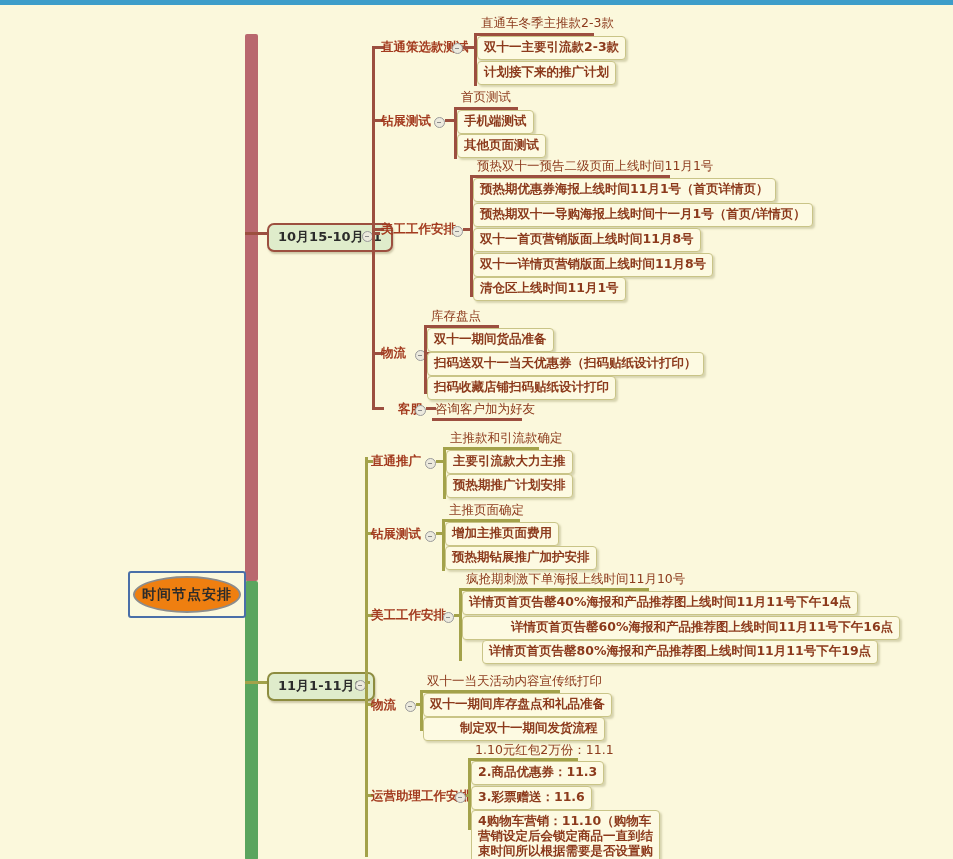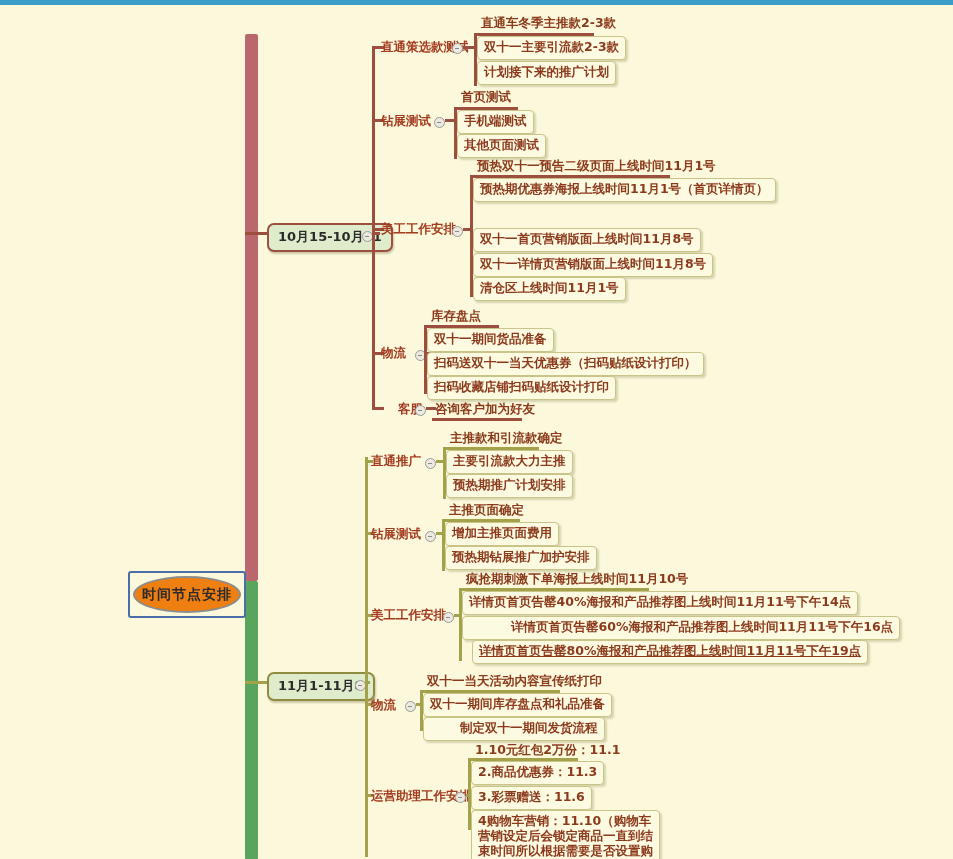--- a/index.html
+++ b/index.html
@@ -42,21 +42,21 @@
   .cat{
     position:absolute;
     font-size:12.5px;font-weight:bold;
     white-space:nowrap;
     color:#a33b1f;
   }
   .cat.olive{color:#a33b1f;}
 
   .leaf{
     position:absolute;
-    font-size:12.5px;font-weight:bold;
+    font-size:12.5px;font-weight:normal;
     white-space:nowrap;
     color:#8c3a1c;
   }
 
   .leafbox{
     position:absolute;
     background:#fdfae2;
     border:1px solid #c9c487;
     border-radius:4px;
     padding:2px 6px 3px 6px;
@@ -144,20 +144,21 @@
 
   <div class="ln abs" style="left:372px;top:223px;width:12px;height:3px;"></div>
   <div class="cat" style="left:381px;top:216px;">美工工作安排</div>
   <div class="toggle" style="left:452px;top:221px;"></div>
   <div class="ln abs" style="left:463px;top:223px;width:8px;height:3px;"></div>
   <div class="ln abs" style="left:470px;top:170px;width:3px;height:122px;"></div>
 
   <div class="leaf" style="left:477px;top:153px;">预热双十一预告二级页面上线时间11月1号</div>
   <div class="ln abs" style="left:470px;top:170px;width:200px;height:3px;"></div>
   <div class="leafbox" style="left:473px;top:173px;">预热期优惠券海报上线时间11月1号（首页详情页）</div>
+  <div class="leafbox" style="left:473px;top:198px;">预热期双十一导购海报上线时间十一月1号（首页/详情页）</div>
   <div class="leafbox" style="left:473px;top:223px;">双十一首页营销版面上线时间11月8号</div>
   <div class="leafbox" style="left:473px;top:248px;">双十一详情页营销版面上线时间11月8号</div>
   <div class="leafbox" style="left:473px;top:272px;">清仓区上线时间11月1号</div>
 
   <div class="ln abs" style="left:372px;top:347px;width:12px;height:3px;"></div>
   <div class="cat" style="left:381px;top:340px;">物流</div>
   <div class="toggle" style="left:415px;top:345px;"></div>
   <div class="ln abs" style="left:426px;top:347px;width:9px;height:3px;"></div>
   <div class="ln abs" style="left:424px;top:320px;width:3px;height:69px;"></div>
 
@@ -205,21 +206,21 @@
   <div class="ln-olive abs" style="left:365px;top:609px;width:8px;height:3px;"></div>
   <div class="cat olive" style="left:371px;top:602px;">美工工作安排</div>
   <div class="toggle" style="left:443px;top:607px;"></div>
   <div class="ln-olive abs" style="left:454px;top:609px;width:6px;height:3px;"></div>
   <div class="ln-olive abs" style="left:459px;top:583px;width:3px;height:73px;"></div>
 
   <div class="leaf" style="left:466px;top:566px;">疯抢期刺激下单海报上线时间11月10号</div>
   <div class="ln-olive abs" style="left:459px;top:583px;width:190px;height:3px;"></div>
   <div class="leafbox" style="left:462px;top:586px;">详情页首页告罄40%海报和产品推荐图上线时间11月11号下午14点</div>
   <div class="leafbox" style="left:462px;top:611px;padding-left:48px;">详情页首页告罄60%海报和产品推荐图上线时间11月11号下午16点</div>
-  <div class="leafbox" style="left:472px;top:635px;text-decoration:underline;">详情页首页告罄80%海报和产品推荐图上线时间11月11号下午19点</div>
+  <div class="leafbox" style="left:482px;top:635px;">详情页首页告罄80%海报和产品推荐图上线时间11月11号下午19点</div>
 
   <div class="ln-olive abs" style="left:365px;top:698px;width:8px;height:3px;"></div>
   <div class="cat olive" style="left:371px;top:692px;">物流</div>
   <div class="toggle" style="left:405px;top:696px;"></div>
   <div class="ln-olive abs" style="left:416px;top:698px;width:6px;height:3px;"></div>
   <div class="ln-olive abs" style="left:420px;top:685px;width:3px;height:41px;"></div>
 
   <div class="leaf" style="left:427px;top:668px;">双十一当天活动内容宣传纸打印</div>
   <div class="ln-olive abs" style="left:420px;top:685px;width:140px;height:3px;"></div>
   <div class="leafbox" style="left:423px;top:688px;">双十一期间库存盘点和礼品准备</div>

